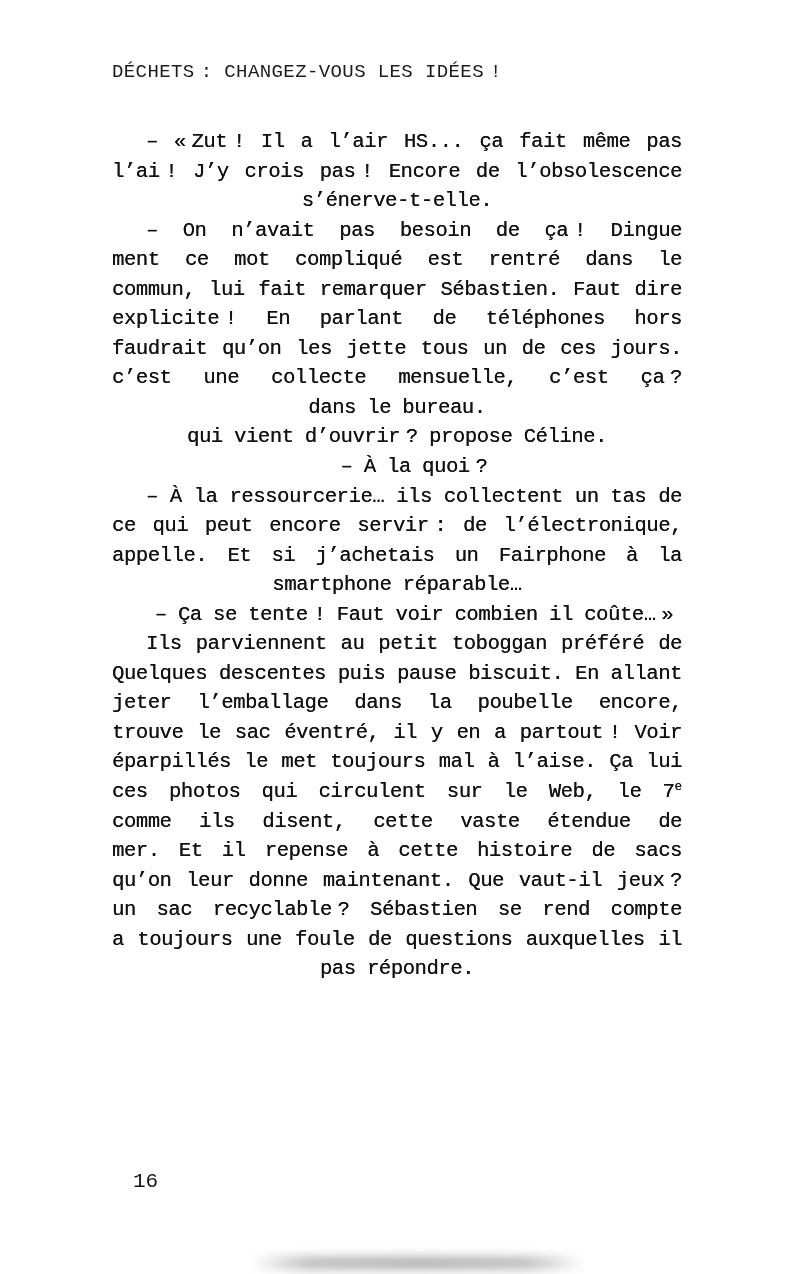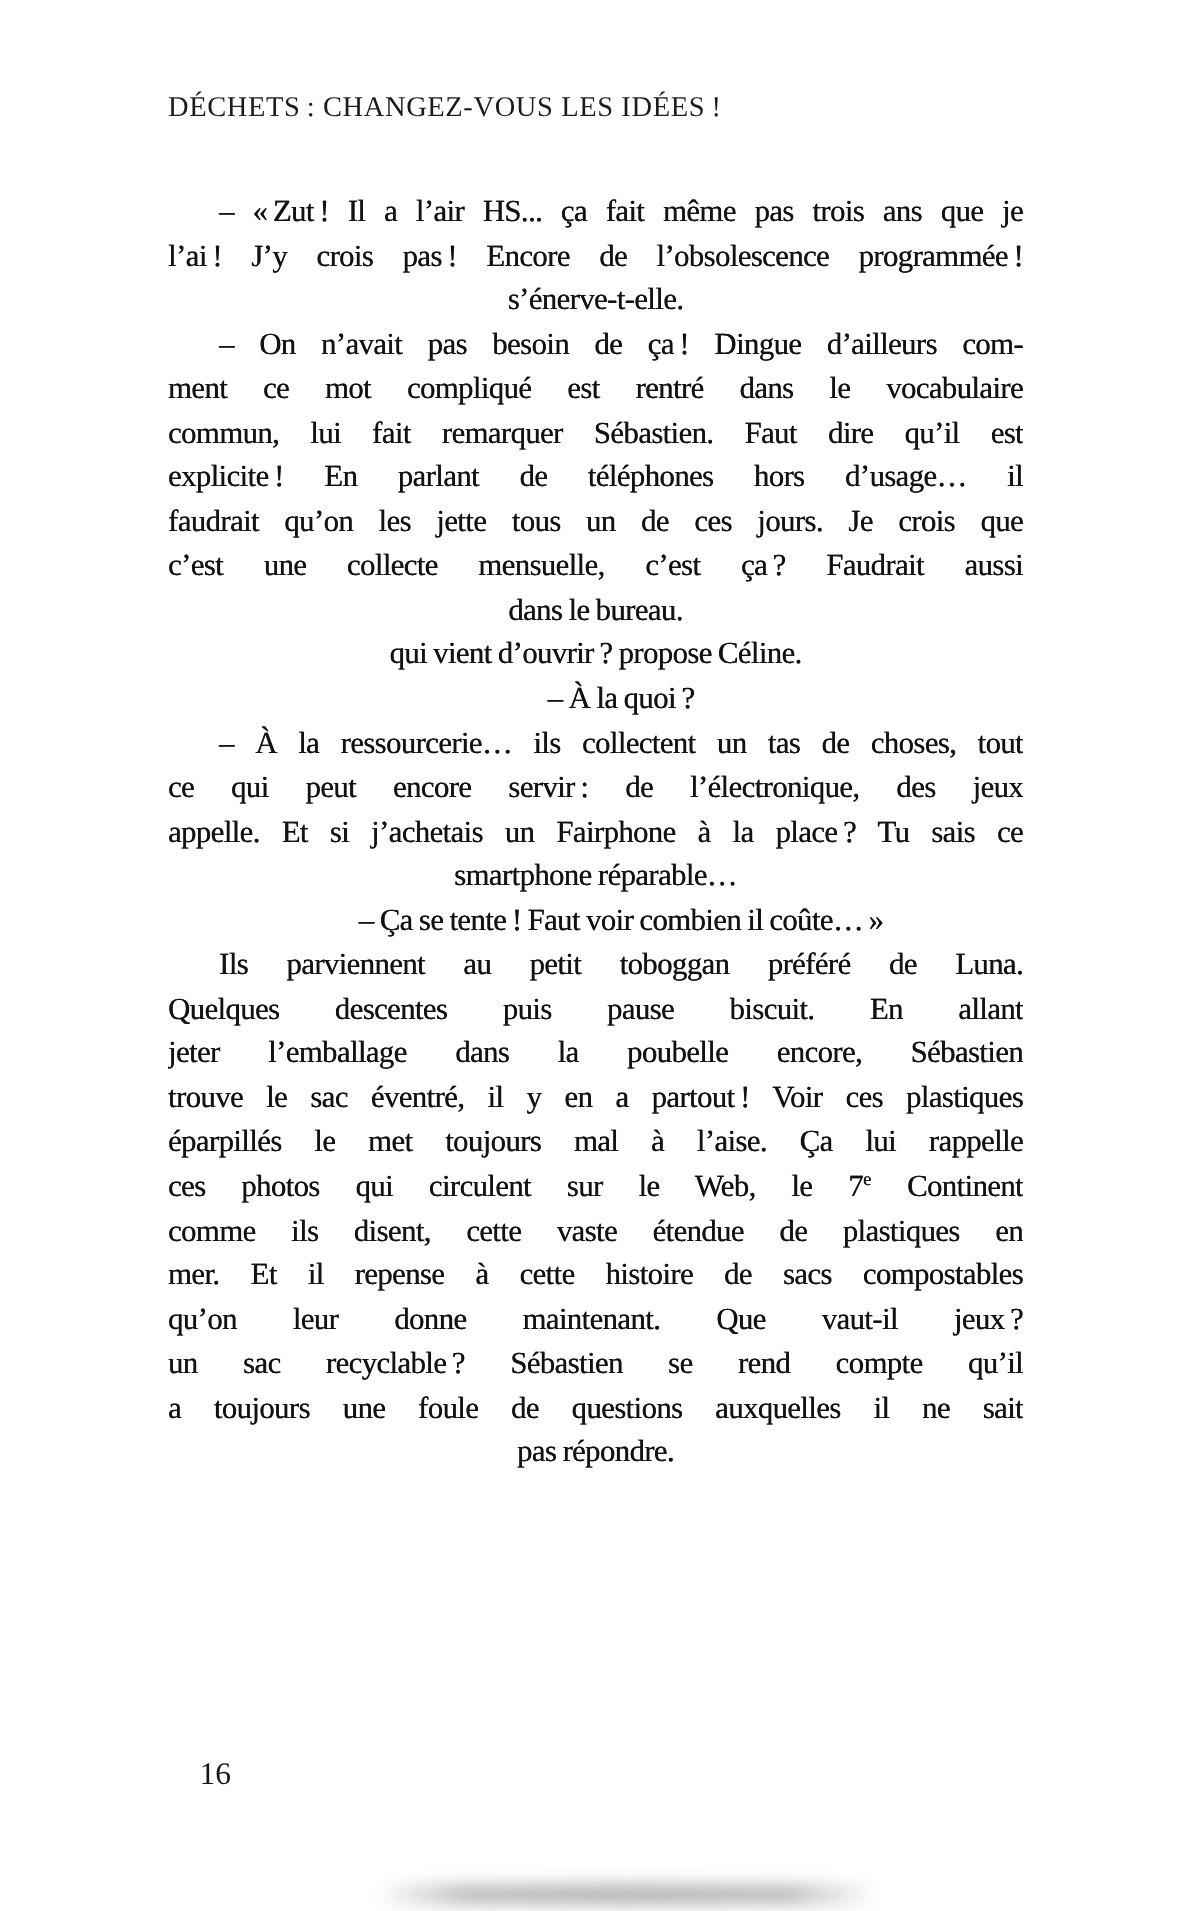--- a/index.html
+++ b/index.html
@@ -7,20 +7,21 @@
     width: 800px; height: 1274px;
     background: #ffffff;
     font-family: "Liberation Serif", serif;
     overflow: hidden;
   }
   .page {
     position: relative;
     width: 800px; height: 964px;
     background: #ffffff;
     color: #131313;
+    font-family: Liberation Mono, monospace;
   }
   .running-header {
     position: absolute;
     left: 112px; top: 61px;
     font-size: 19px;
     letter-spacing: 0.4px;
     color: #1c1c1c;
     white-space: nowrap;
   }
   .body-text {

